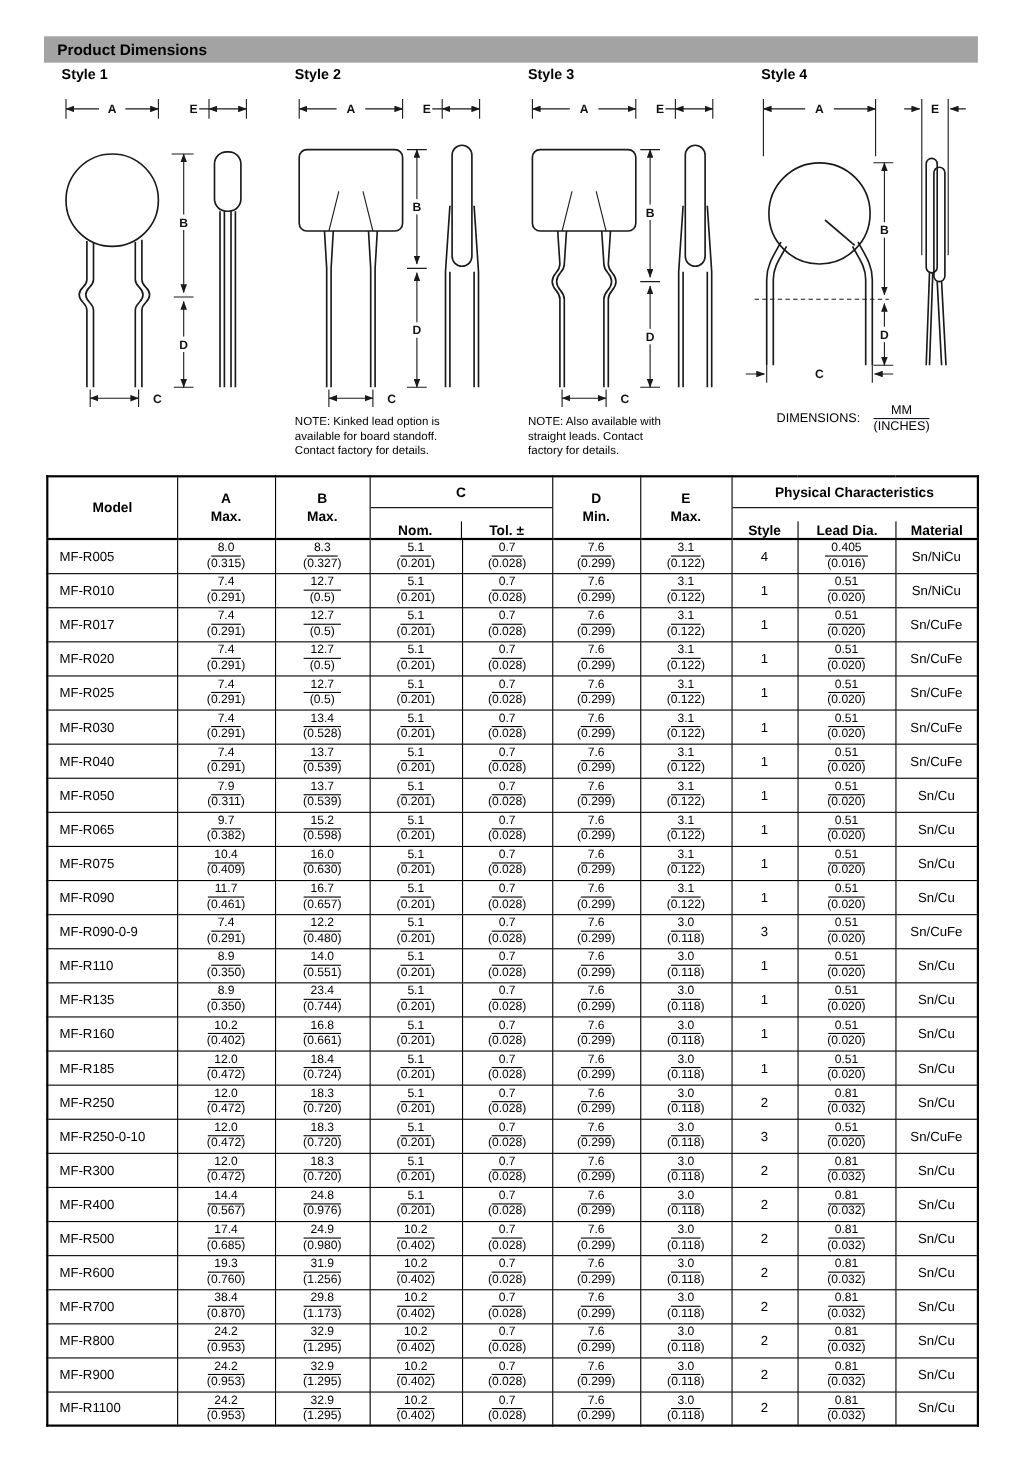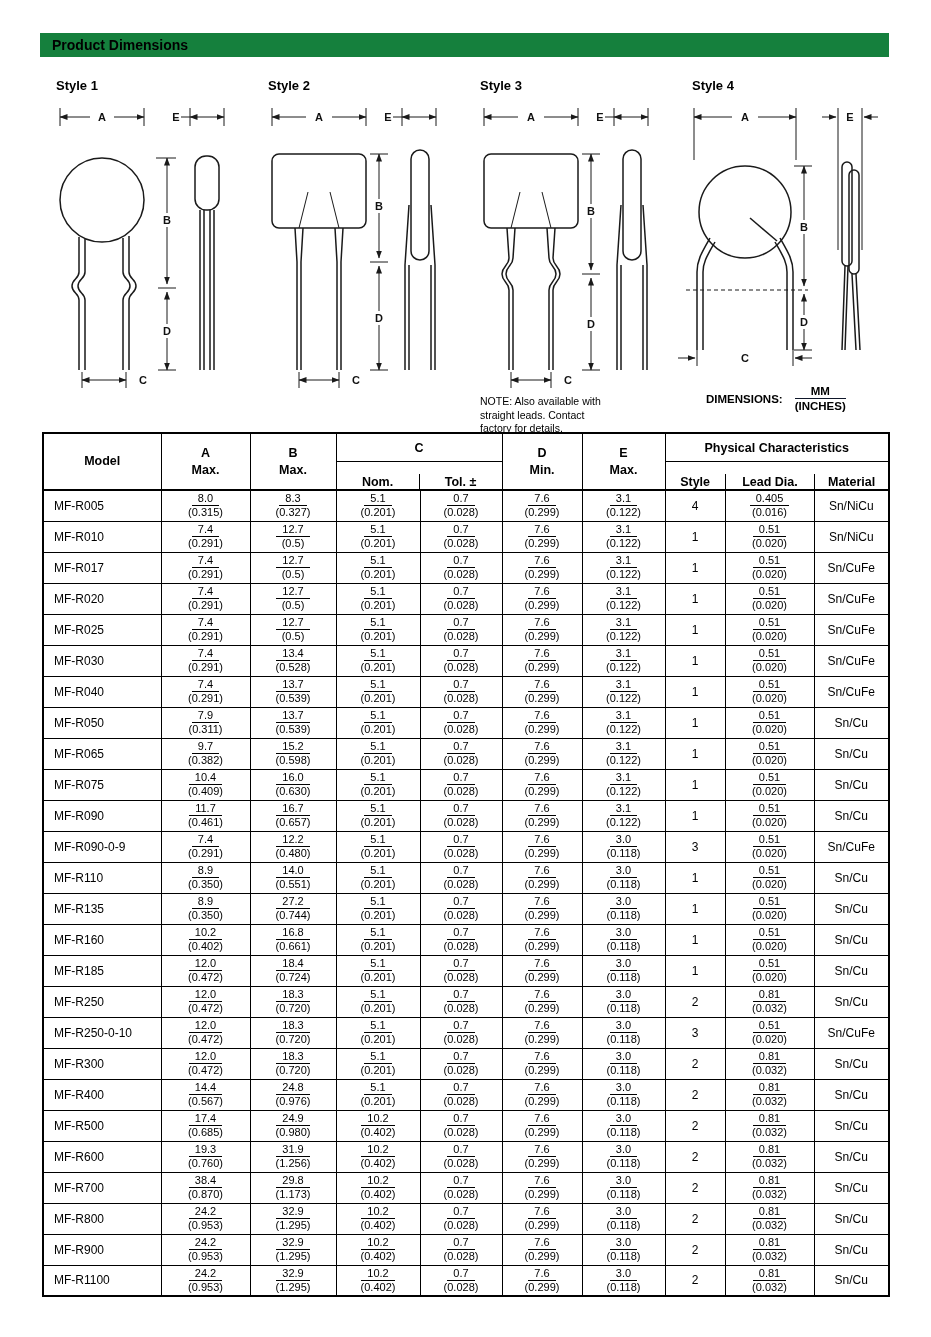--- a/index.html
+++ b/index.html
@@ -1,33 +1,33 @@
 <!DOCTYPE html>
 <html><head>
 <meta charset="utf-8">
 <style>
   html,body{margin:0;padding:0;background:#fff;}
   body{width:931px;height:1337px;font-family:"Liberation Sans",sans-serif;color:#000;position:relative;}
   .page{position:absolute;left:0;top:0;width:931px;height:1337px;background:#fff;overflow:hidden;}
 
-  .section-bar{position:absolute;left:40px;top:33px;width:849px;height:24px;background:#15803d;
+  .section-bar{position:absolute;left:40px;top:33px;width:849px;height:24px;background:#a3a3a3;
     display:flex;align-items:center;box-sizing:border-box;padding-left:12px;}
   .section-bar span{font-weight:bold;font-size:14px;}
 
-  .styles-row{position:absolute;left:40px;top:78px;width:849px;display:flex;}
+  .styles-row{position:absolute;left:40px;top:60px;width:849px;display:flex;}
   .style-col{width:212px;position:relative;}
   .style-label{font-weight:bold;font-size:13px;margin:0 0 7px 16px;}
   svg.diagram{display:block;}
   svg.diagram text{font-size:11px;font-weight:bold;fill:#111;font-family:"Liberation Sans",sans-serif;}
   .body{stroke:#1a1a1a;stroke-width:1.5;fill:none;}
   .dim{stroke:#1a1a1a;stroke-width:1;fill:none;}
   .tick{stroke:#1a1a1a;stroke-width:1;}
   .style-note{font-size:10.5px;line-height:1.3;margin:3px 0 0 16px;width:170px;}
 
-  .dims-note{position:absolute;left:30px;top:306px;display:flex;align-items:center;gap:12px;font-size:11.5px;font-weight:bold;}
+  .dims-note{position:absolute;left:30px;top:306px;display:flex;align-items:center;gap:12px;font-size:11.5px;}
   .frac-sm{text-align:center;line-height:1.25;}
   .frac-sm .top{display:block;border-bottom:1px solid #0f172a;padding:0 10px;}
 
   table.dims-table{position:absolute;left:42px;top:432px;width:846px;border-collapse:collapse;
     border:2px solid #000;table-layout:fixed;}
   .dims-table th,.dims-table td{border:1px solid #000;padding:0;text-align:center;vertical-align:middle;}
   .dims-table thead th{height:55px;font-size:12.5px;font-weight:bold;border-bottom:2px solid #000;}
   .hwrap{display:flex;flex-direction:column;height:100%;justify-content:center;line-height:1.35;}
   .grp{display:flex;flex-direction:column;height:55px;}
   .gtop{flex:1;display:flex;align-items:center;justify-content:center;border-bottom:1px solid #000;}
@@ -126,20 +126,25 @@
         <text x="127" y="222" text-anchor="middle">D</text>
         <line class="tick" x1="118" y1="270" x2="136" y2="270"></line>
         <line class="tick" x1="47" y1="272" x2="47" y2="288"></line>
           <line class="tick" x1="87" y1="272" x2="87" y2="288"></line>
         <line class="dim" x1="47" y1="280" x2="87" y2="280" marker-start="url(#arr)" marker-end="url(#arr)"></line>
         <text x="100" y="284">C</text>
         <rect class="body" x="159" y="50" width="18" height="110" rx="9"></rect>
         <path class="body" d="M157,105 L153,165 L153,270 M179,105 L183,165 L183,270"></path>
         <path class="body" d="M157,165 L157,270 M179,165 L179,270"></path>
       </svg>
+      <div class="style-note">
+        <div>NOTE: Kinked lead option is</div>
+        <div>available for board standoff.</div>
+        <div>Contact factory for details.</div>
+      </div>
     </div>
 
     <div class="style-col">
       <div class="style-label">Style 3</div>
       <svg class="diagram" width="205" height="292" viewBox="0 0 205 292">
         <line class="tick" x1="20" y1="8" x2="20" y2="26"></line>
           <line class="tick" x1="114" y1="8" x2="114" y2="26"></line>
         <line class="dim" x1="20" y1="17" x2="54" y2="17" marker-start="url(#arr)"></line>
         <line class="dim" x1="80" y1="17" x2="114" y2="17" marker-end="url(#arr)"></line>
         <text x="67" y="21" text-anchor="middle">A</text>
@@ -443,21 +448,21 @@
           <td><div class="frac"><span class="mm">0.7</span><span class="in">(0.028)</span></div></td>
           <td><div class="frac"><span class="mm">7.6</span><span class="in">(0.299)</span></div></td>
           <td><div class="frac"><span class="mm">3.0</span><span class="in">(0.118)</span></div></td>
           <td>1</td>
           <td><div class="frac"><span class="mm">0.51</span><span class="in">(0.020)</span></div></td>
           <td>Sn/Cu</td>
         </tr>
         <tr>
           <td class="model-cell">MF-R135</td>
           <td><div class="frac"><span class="mm">8.9</span><span class="in">(0.350)</span></div></td>
-          <td><div class="frac"><span class="mm">27.2</span><span class="in">(0.744)</span></div></td>
+          <td><div class="frac"><span class="mm">23.4</span><span class="in">(0.744)</span></div></td>
           <td><div class="frac"><span class="mm">5.1</span><span class="in">(0.201)</span></div></td>
           <td><div class="frac"><span class="mm">0.7</span><span class="in">(0.028)</span></div></td>
           <td><div class="frac"><span class="mm">7.6</span><span class="in">(0.299)</span></div></td>
           <td><div class="frac"><span class="mm">3.0</span><span class="in">(0.118)</span></div></td>
           <td>1</td>
           <td><div class="frac"><span class="mm">0.51</span><span class="in">(0.020)</span></div></td>
           <td>Sn/Cu</td>
         </tr>
         <tr>
           <td class="model-cell">MF-R160</td>

